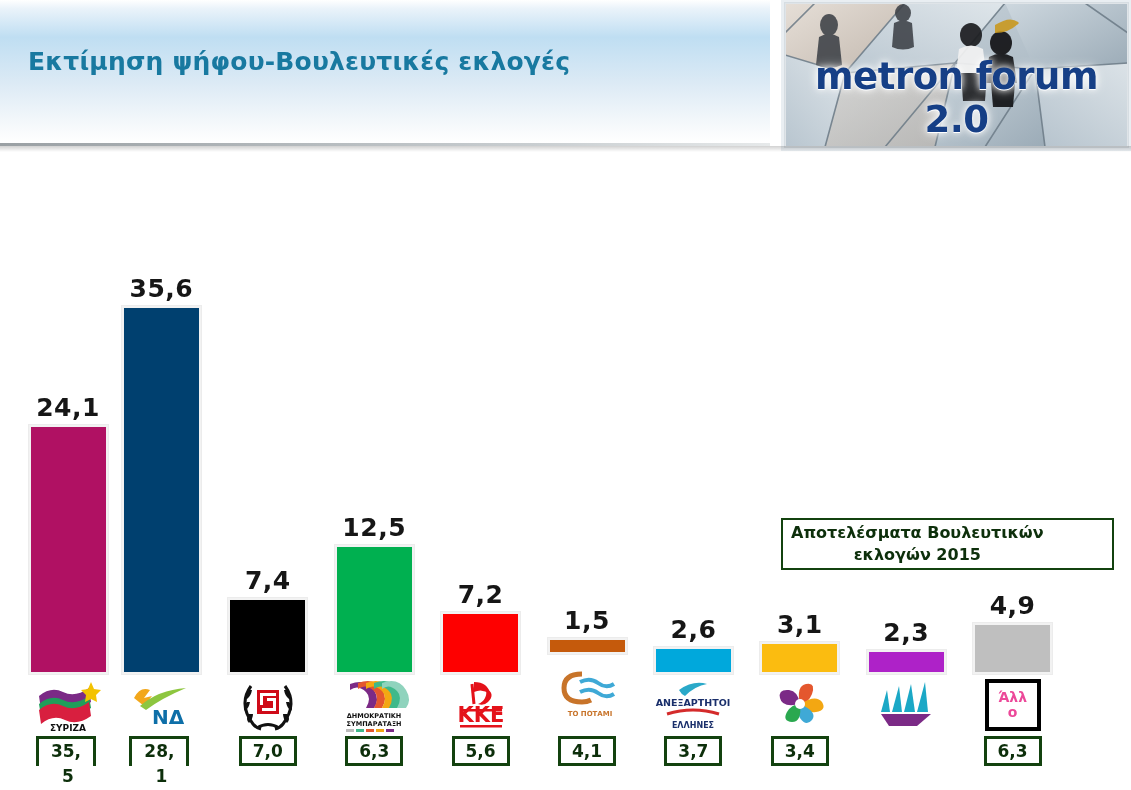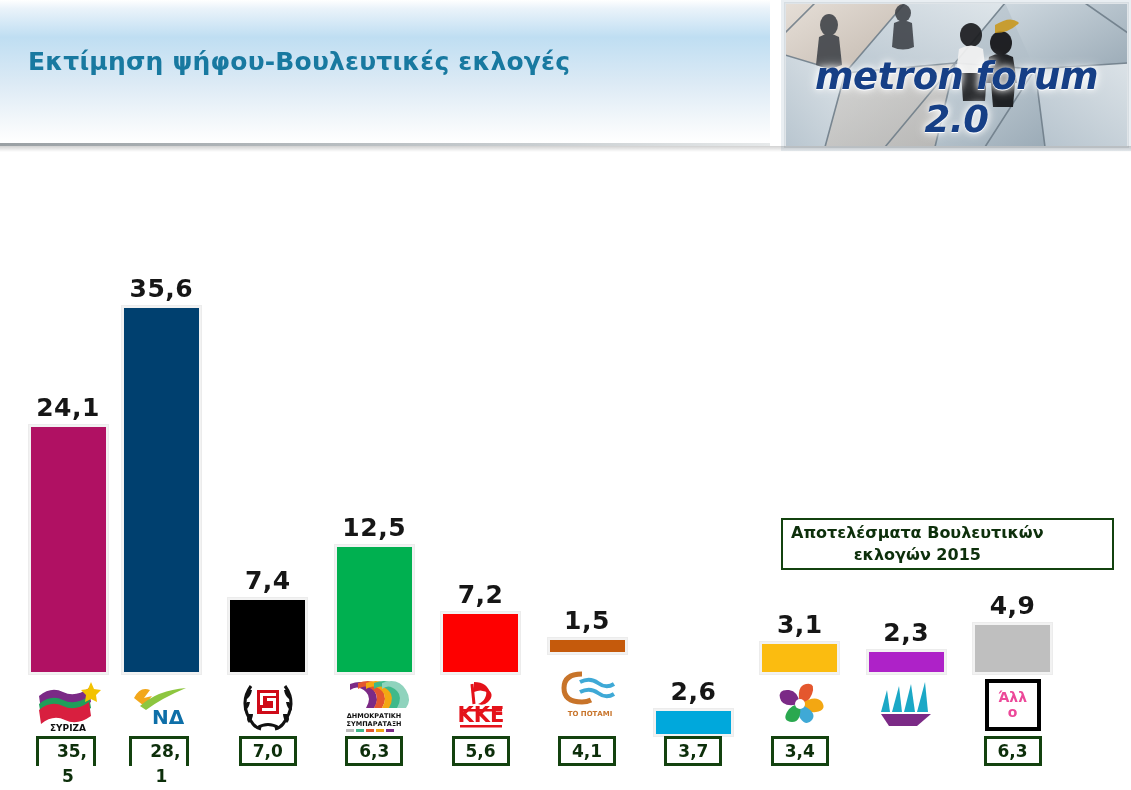--- a/index.html
+++ b/index.html
@@ -29,21 +29,20 @@
     font-size:25px;font-weight:700;color:#1879a0;
     letter-spacing:.2px;white-space:nowrap;
   }
   
   .logo-panel{
     position:absolute;left:784px;top:2px;width:343px;height:144px;
     background:linear-gradient(145deg,#cfd8dd 0%,#aab9c3 20%,#d9dde0 45%,#9fb0bd 70%,#c8ced3 100%);
     border:1px solid #d6dde2;
     box-shadow:0 0 0 3px #e9eef2;
     overflow:hidden;
-    font-style:italic;
   }
   .logo-panel svg{position:absolute;left:0;top:0;}
   .logo-text{
     position:absolute;left:0;right:0;bottom:6px;text-align:center;
     font-size:37px;font-weight:700;color:#163f86;
     letter-spacing:-.5px;
     text-shadow:0 0 6px rgba(255,255,255,.95),0 0 12px rgba(255,255,255,.9),0 1px 0 #fff;
     font-family:"DejaVu Sans","Liberation Sans",sans-serif;
   }
   .header-shadow{
@@ -80,21 +79,21 @@
   }
   .result-box{
     border:3px solid #13420f;background:#ffffff;
     min-width:58px;height:30px;box-sizing:border-box;
     display:flex;align-items:center;justify-content:center;
     font-size:17px;font-weight:700;color:#0d2f0b;
     padding:0 6px;line-height:1;
   }
   .result-box.wrap{
     width:60px;height:auto;min-height:30px;display:block;
-    text-align:right;border-bottom:none;padding-top:4px;
+    text-align:center;border-bottom:none;padding-top:4px;
   }
   .result-wrap-outer{position:relative;width:64px;}
   .result-overflow{
     position:absolute;left:0;right:0;top:30px;text-align:center;
     font-size:17px;font-weight:700;color:#0d2f0b;
   }
 
   
   .legend{
     position:absolute;left:781px;top:366px;width:333px;height:52px;
@@ -321,20 +320,28 @@
         </div>
         <div class="result-cell">
           <div class="result-box">4,1</div>
         </div>
       </div>
       <div class="col" style="left: 645.4px;">
         <div class="bar-area">
           <div class="bar-value">2,6</div>
           <div class="bar" style="height: 27px; background: rgb(0, 168, 220);"></div>
         </div>
+        <div class="logo-cell">
+          <svg width="80" height="58" viewBox="0 0 80 58">
+   <path d="M26,14 q14,-10 28,-6 q-12,2 -22,12 q-4,-2 -6,-6z" fill="#2aa9c9"></path>
+   <text x="40" y="30" font-size="9.5" font-weight="700" fill="#1a2f6b" text-anchor="middle" font-family="DejaVu Sans,sans-serif">ΑΝΕΞΑΡΤΗΤΟΙ</text>
+   <path d="M14,38 q26,-8 52,0" fill="none" stroke="#d42b2b" stroke-width="3"></path>
+   <text x="40" y="52" font-size="8" font-weight="700" fill="#1a2f6b" text-anchor="middle" font-family="DejaVu Sans,sans-serif">ΕΛΛΗΝΕΣ</text>
+ </svg>
+        </div>
         <div class="result-cell">
           <div class="result-box">3,7</div>
         </div>
       </div>
       <div class="col" style="left: 751.8px;">
         <div class="bar-area">
           <div class="bar-value">3,1</div>
           <div class="bar" style="height: 32px; background: rgb(251, 188, 16);"></div>
         </div>
         <div class="logo-cell">

